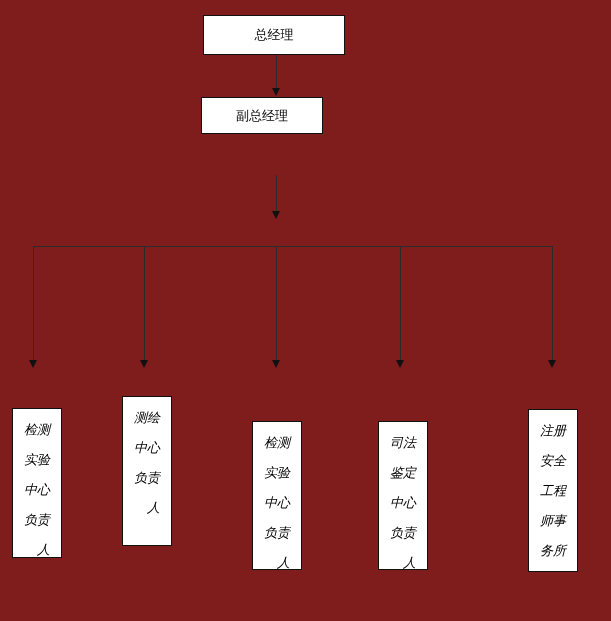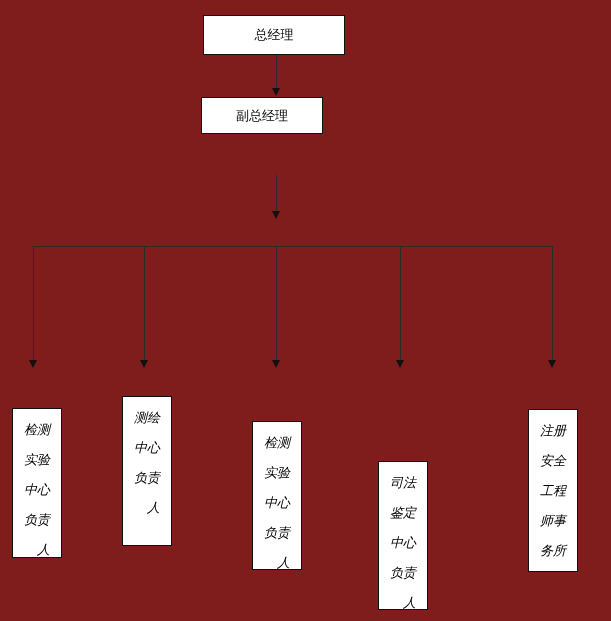--- a/index.html
+++ b/index.html
@@ -111,21 +111,21 @@
   </div>
 
   <div class="node-box node-leaf" style="left:122px; top:396px; width:50px; height:150px;">
     <span class="node-box-label">测绘中心负责人</span>
   </div>
 
   <div class="node-box node-leaf" style="left:252px; top:421px; width:50px; height:149px;">
     <span class="node-box-label">检测实验中心负责人</span>
   </div>
 
-  <div class="node-box node-leaf" style="left:378px; top:421px; width:50px; height:149px;margin-top:40px;">
+  <div class="node-box node-leaf" style="left:378px; top:421px; width:50px; height:149px;">
     <span class="node-box-label">司法鉴定中心负责人</span>
   </div>
 
   <div class="node-box node-leaf" style="left:528px; top:409px; width:50px; height:163px;">
     <span class="node-box-label">注册安全工程师事务所中心负责人</span>
   </div>
 
 </div>
 
 </body></html>

